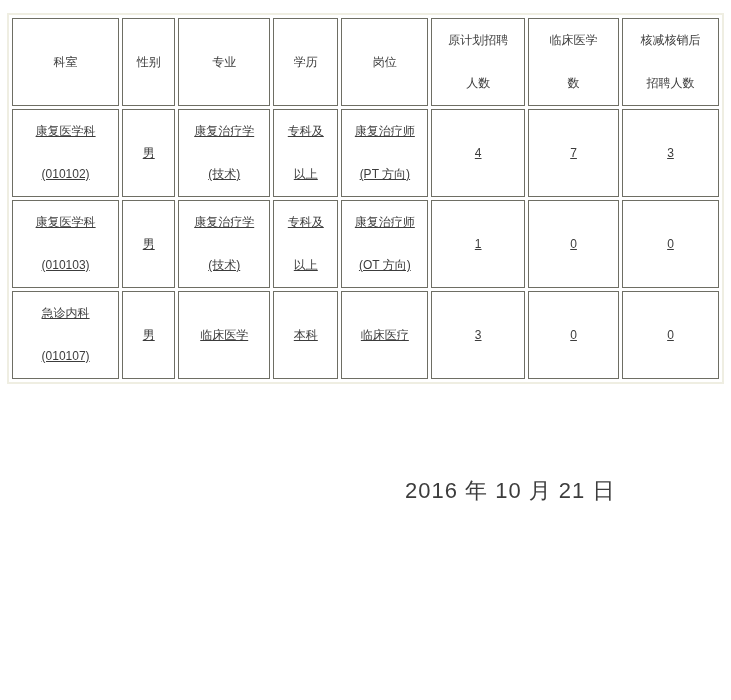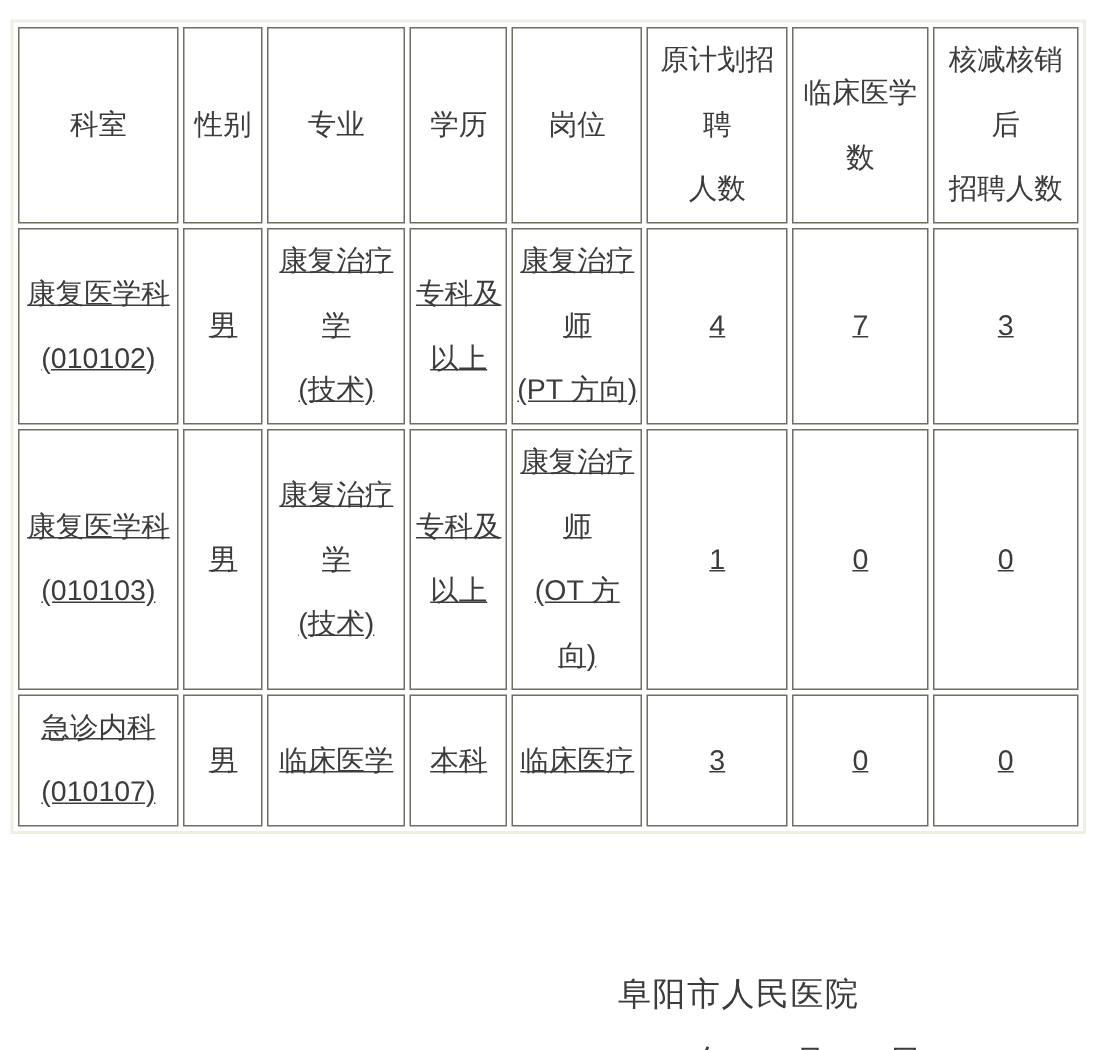--- a/index.html
+++ b/index.html
@@ -31,21 +31,21 @@
     width: 717px;
     table-layout: fixed;
     border-collapse: separate;
     border-spacing: 3px;
     border: 2px solid #efeee2;
     background: #ffffff;
   }
   table.jobs th, table.jobs td {
     border: 1px solid #6e6e64;
     font-weight: normal;
-    font-size: 19px;
+    font-size: 12px;
     line-height: 43px;
     text-align: center;
     vertical-align: middle;
     white-space: pre-line;
     padding: 0 2px;
     overflow: hidden;
   }
   table.jobs tr.head th { height: 78px; }
   table.jobs tr.data td { height: 82px; text-decoration: underline; }
   .sign {
@@ -124,17 +124,16 @@
         <td>本科</td>
         <td>临床医疗</td>
         <td>3</td>
         <td>0</td>
         <td>0</td>
       </tr>
     </tbody>
   </table>
 
   <div class="sign">
-    <div class="org">阜阳市人民医院</div>
     <div class="date">2016 年 10 月 21 日</div>
   </div>
 
 </div>
 
 </body></html>

